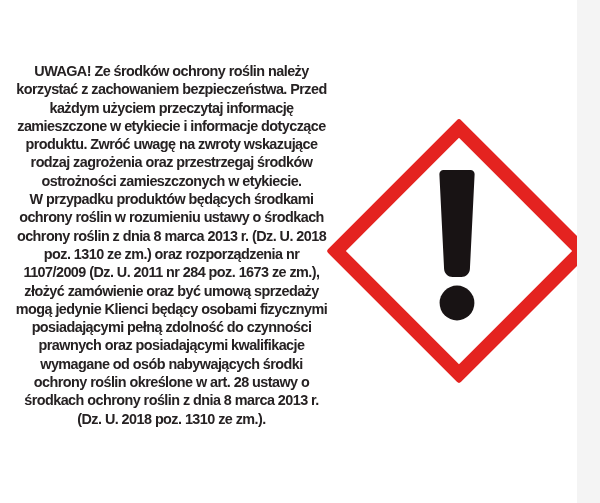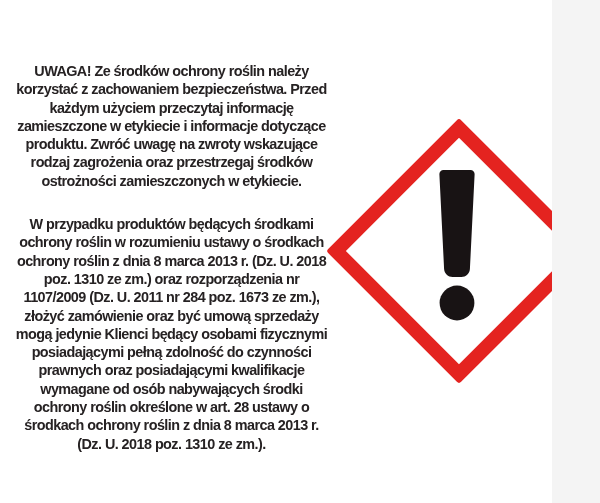--- a/index.html
+++ b/index.html
@@ -8,37 +8,38 @@
     --sym:#181314;
     --bg:#ffffff;
   }
   html,body{margin:0;padding:0;background:#f4f4f4;}
   .stage{
     position:relative;
     width:552px;height:503px;
     background:var(--bg);
     overflow:hidden;
     font-family:"Liberation Sans","DejaVu Sans",sans-serif;
+    padding-left:25px;
   }
   .text-block{
     position:absolute;
     left:0;top:62px;
     width:343px;
   }
   .para{
     margin:0;
     color:var(--ink);
     font-weight:bold;
     font-size:14.4px;
     line-height:18.3px;
     letter-spacing:-0.55px;
     text-align:center;
     white-space:pre-line;
   }
-  .para2{margin-top:25px;}
+  .para2{margin-top:0;}
   .ghs{
     position:absolute;
     left:325px;top:117px;
     width:270px;height:268px;
   }
   .diamond{
     position:absolute;
     left:40px;top:40px;            
     width:160px;height:160px;      
     border:14px solid var(--red);

